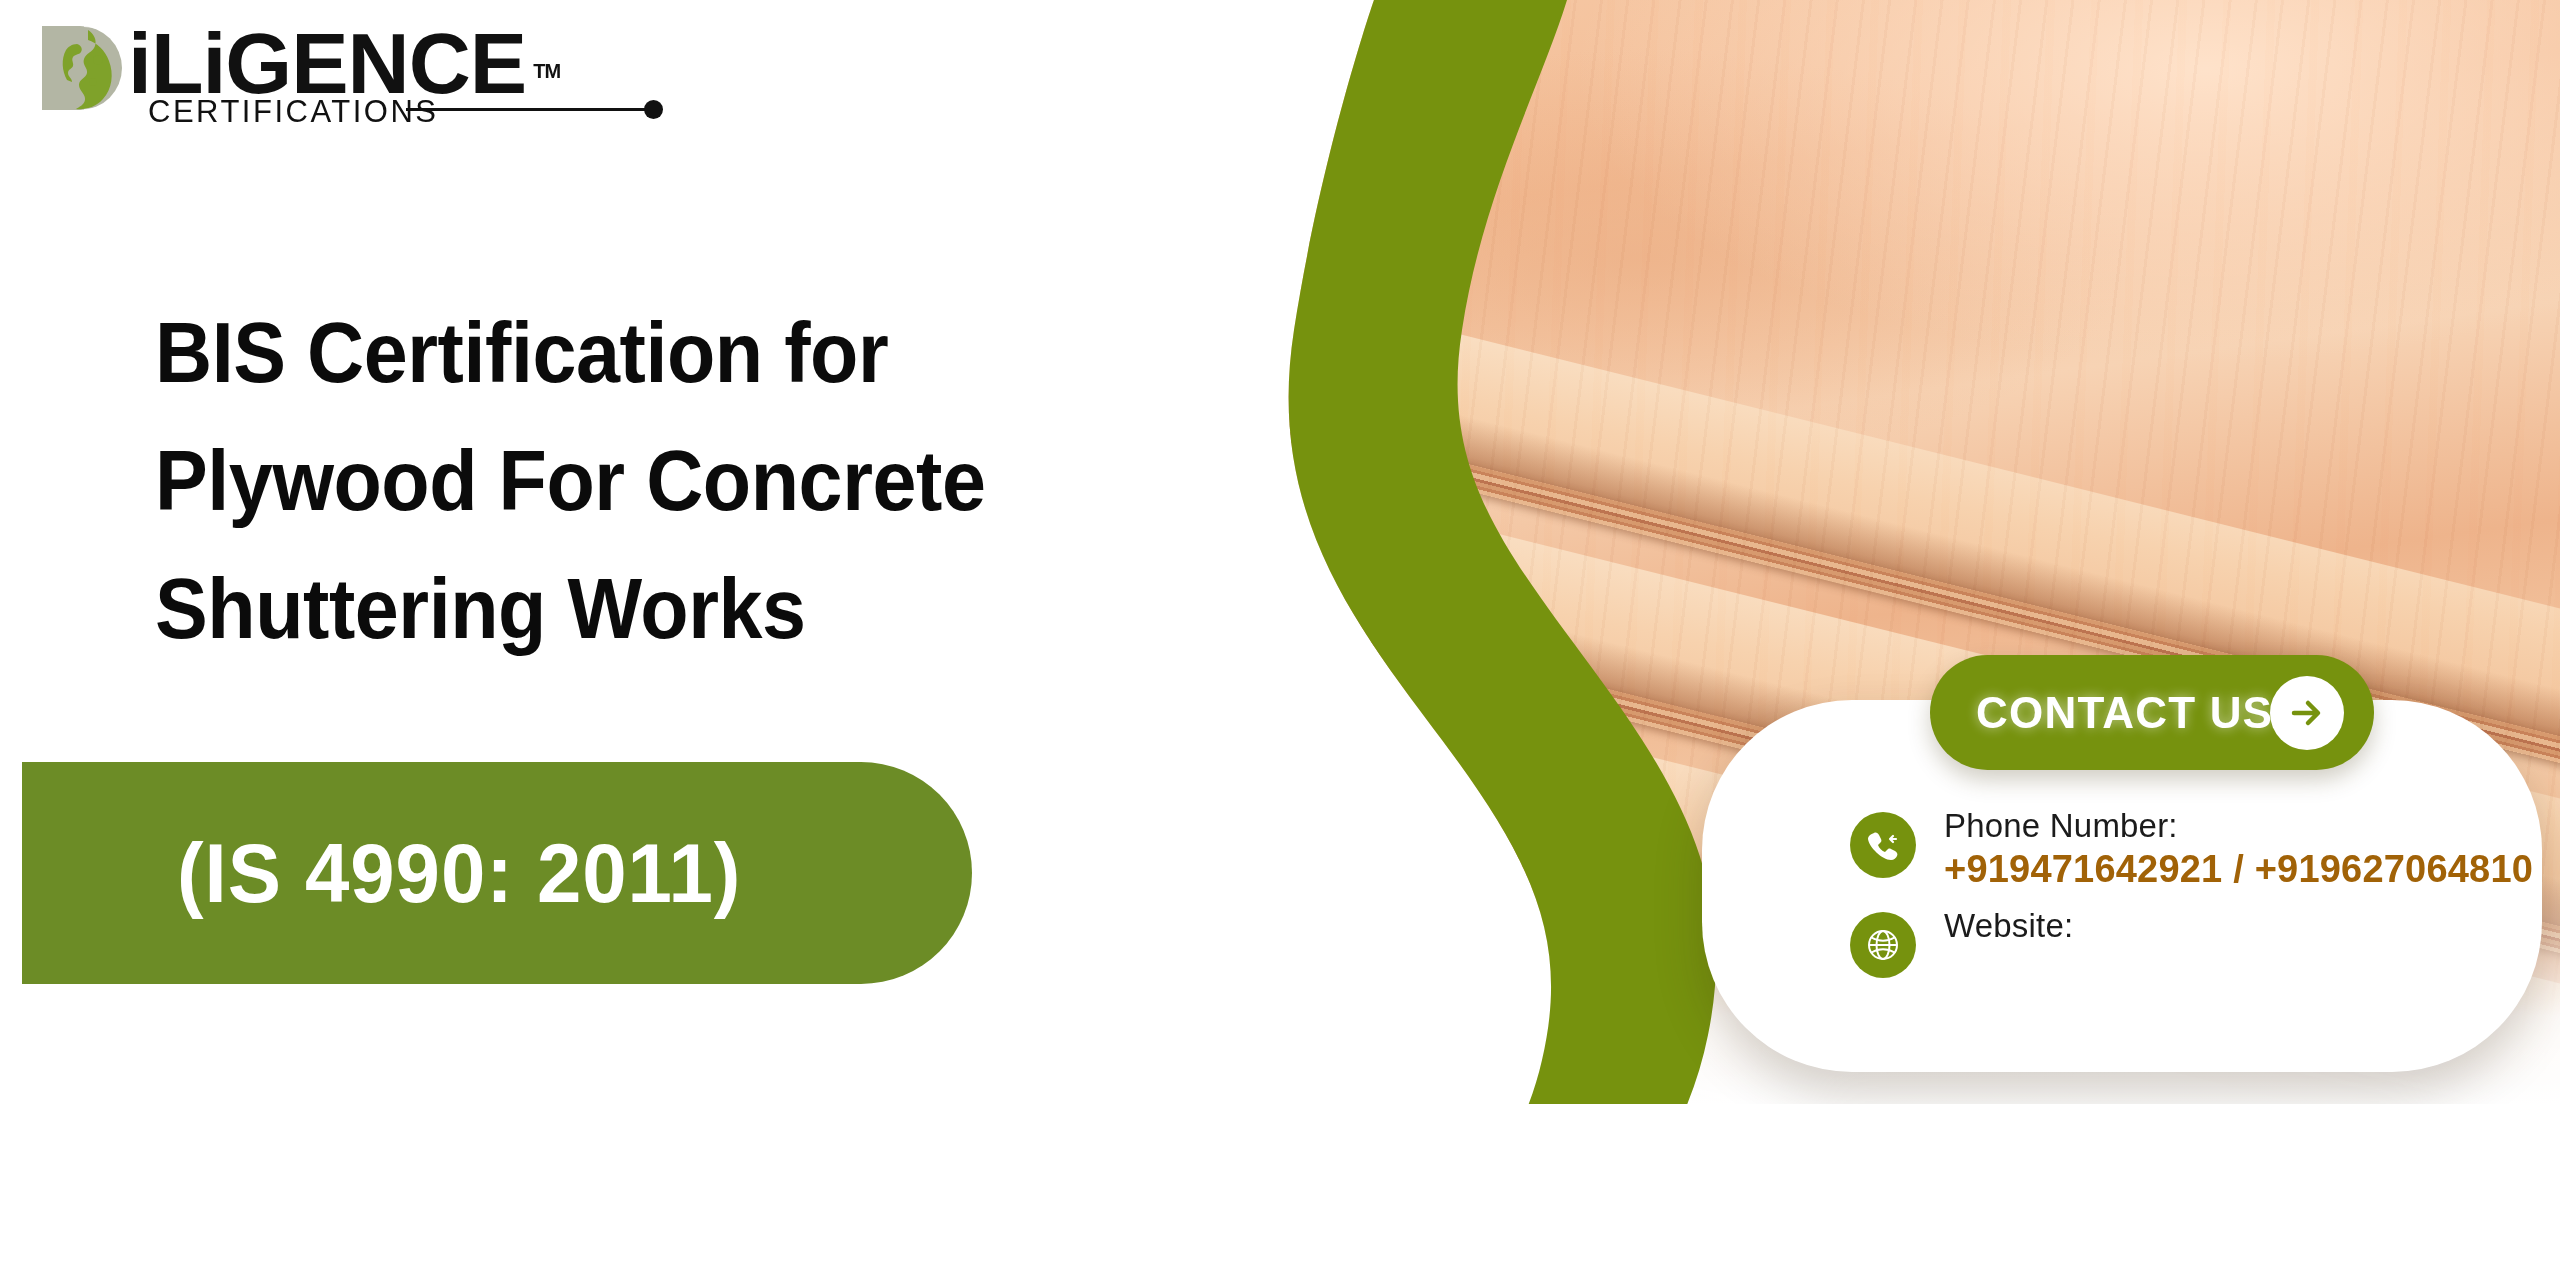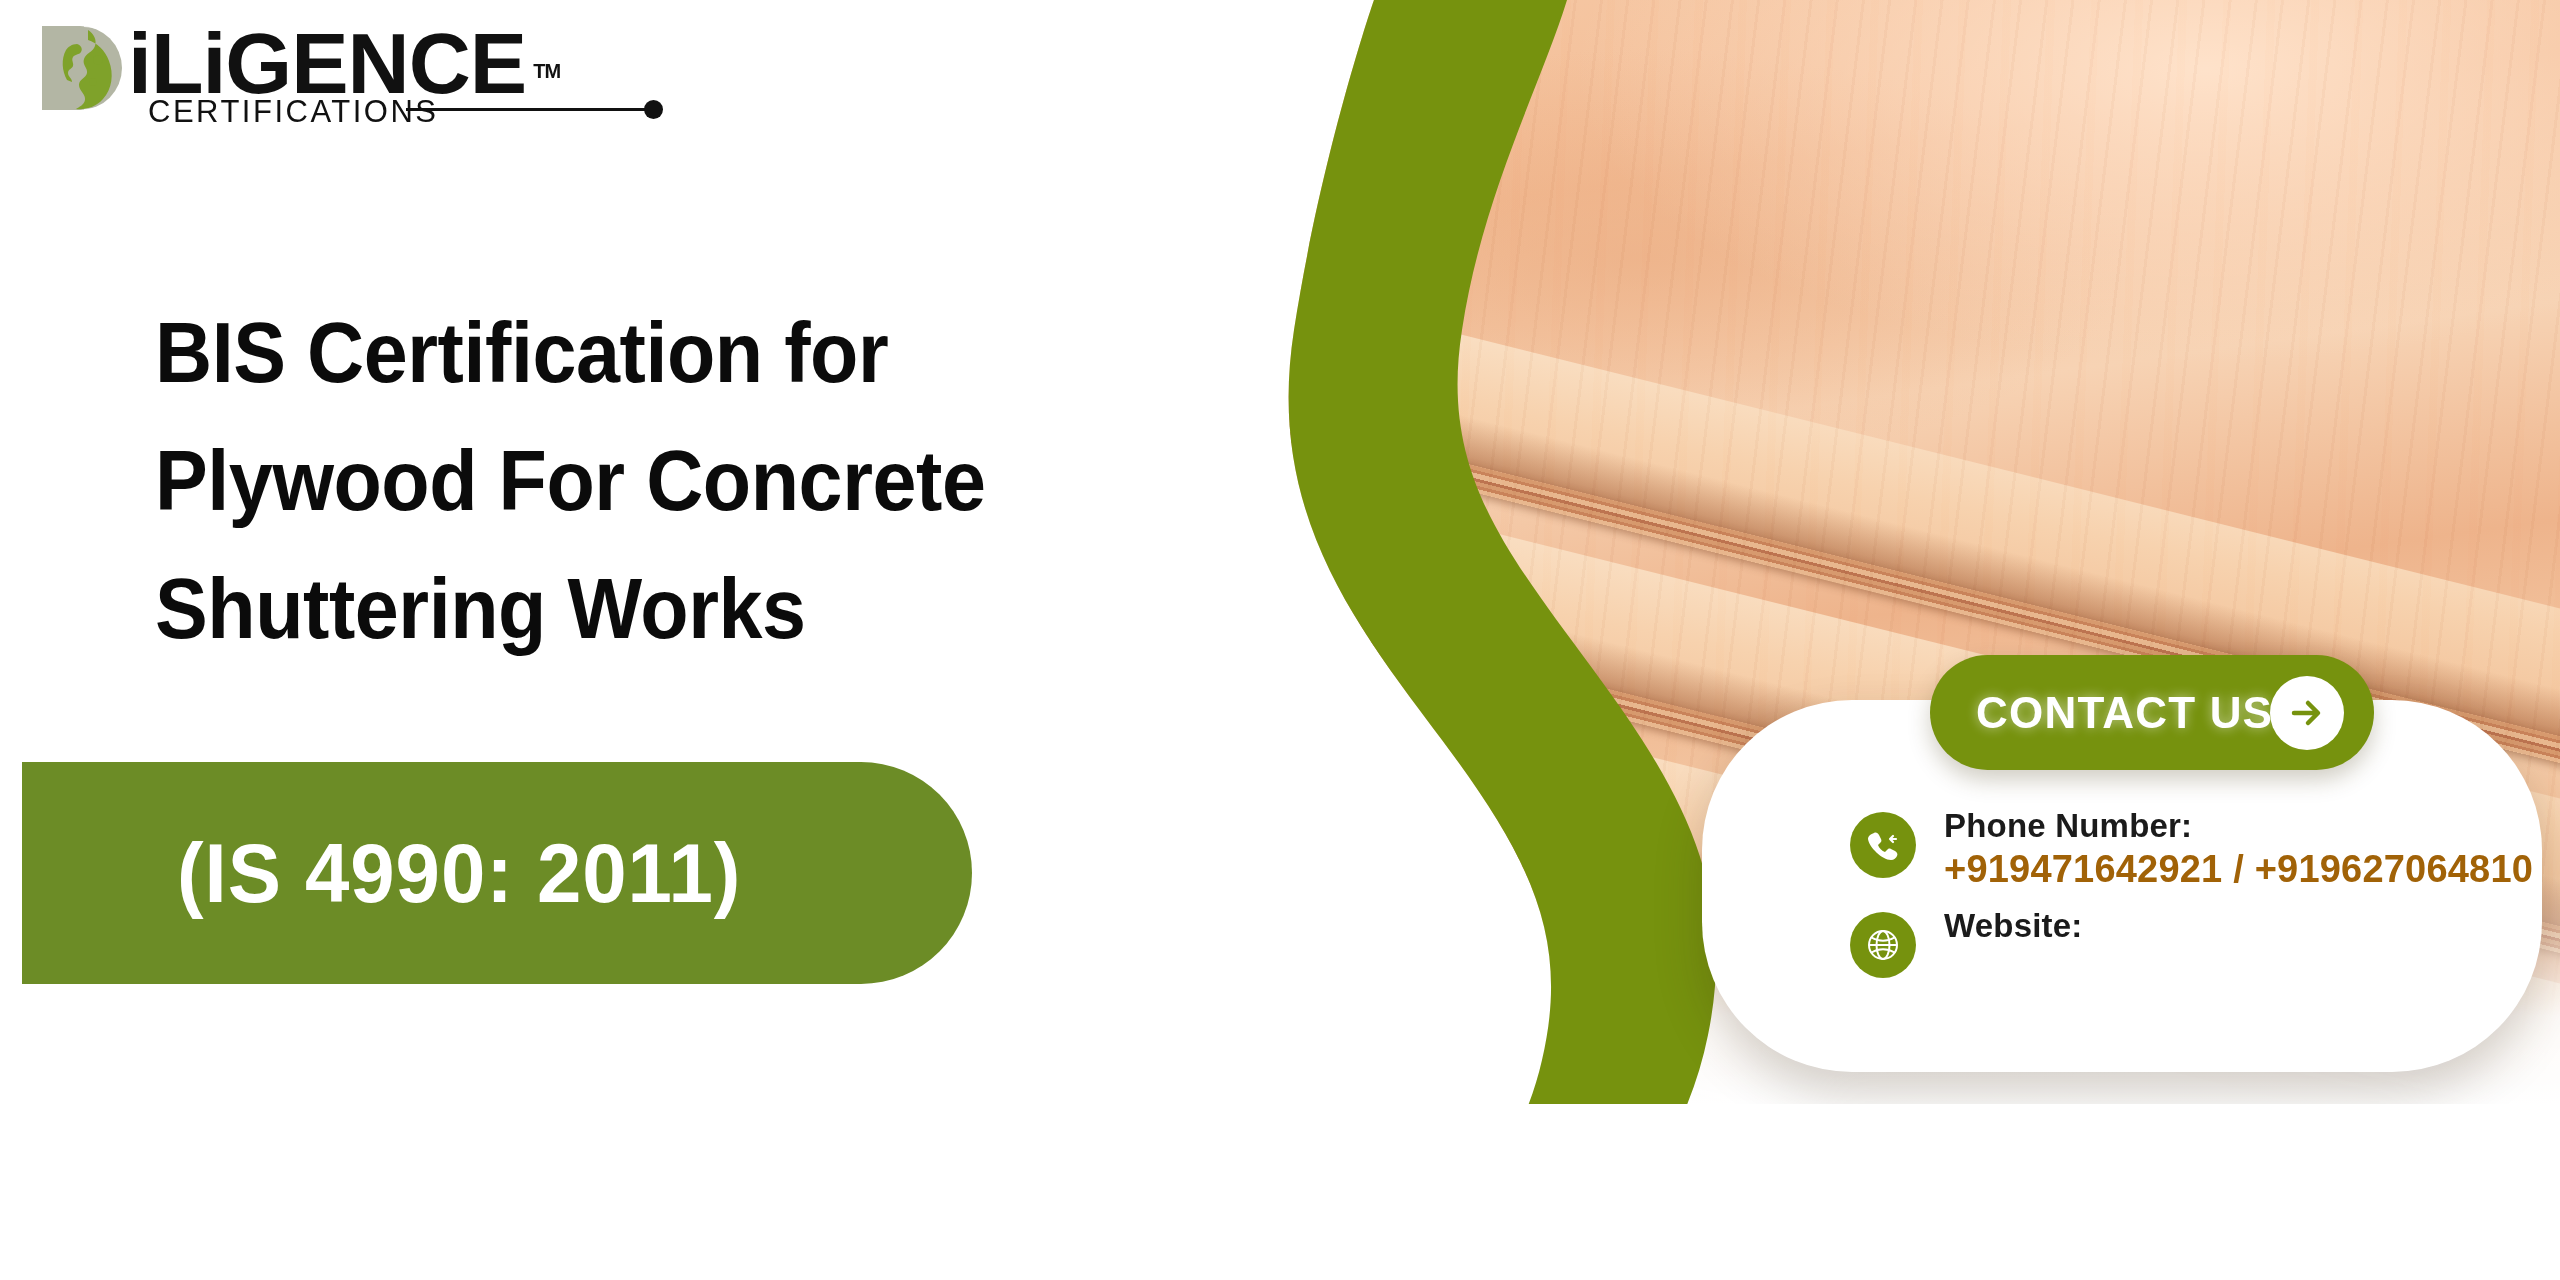--- a/index.html
+++ b/index.html
@@ -150,21 +150,21 @@
   .contact-rows { position:absolute; left:1828px; top:806px; width:680px; }
   .c-row { position:relative; display:flex; align-items:flex-start; margin-bottom:14px; }
   .c-icon {
     flex:0 0 auto; width:66px; height:66px; border-radius:50%;
     background:#76920E; display:flex; align-items:center; justify-content:center;
     margin-top:6px;
   }
   .c-text { margin-left:28px; }
   .c-label {
     font-family:"Liberation Sans Narrow","Liberation Sans", sans-serif;
-    font-size:33px; color:#1b1b1b; font-weight:700; line-height:40px;
+    font-size:33px; color:#1b1b1b; font-weight:400; line-height:40px;
     letter-spacing:.2px;
   }
   .c-value {
     font-family:"Liberation Sans Narrow","Liberation Sans", sans-serif;
     font-size:38px; color:#a16207; font-weight:700; line-height:46px;
     letter-spacing:.2px; white-space:nowrap;
   }
 </style>
 </head>
 <body>

